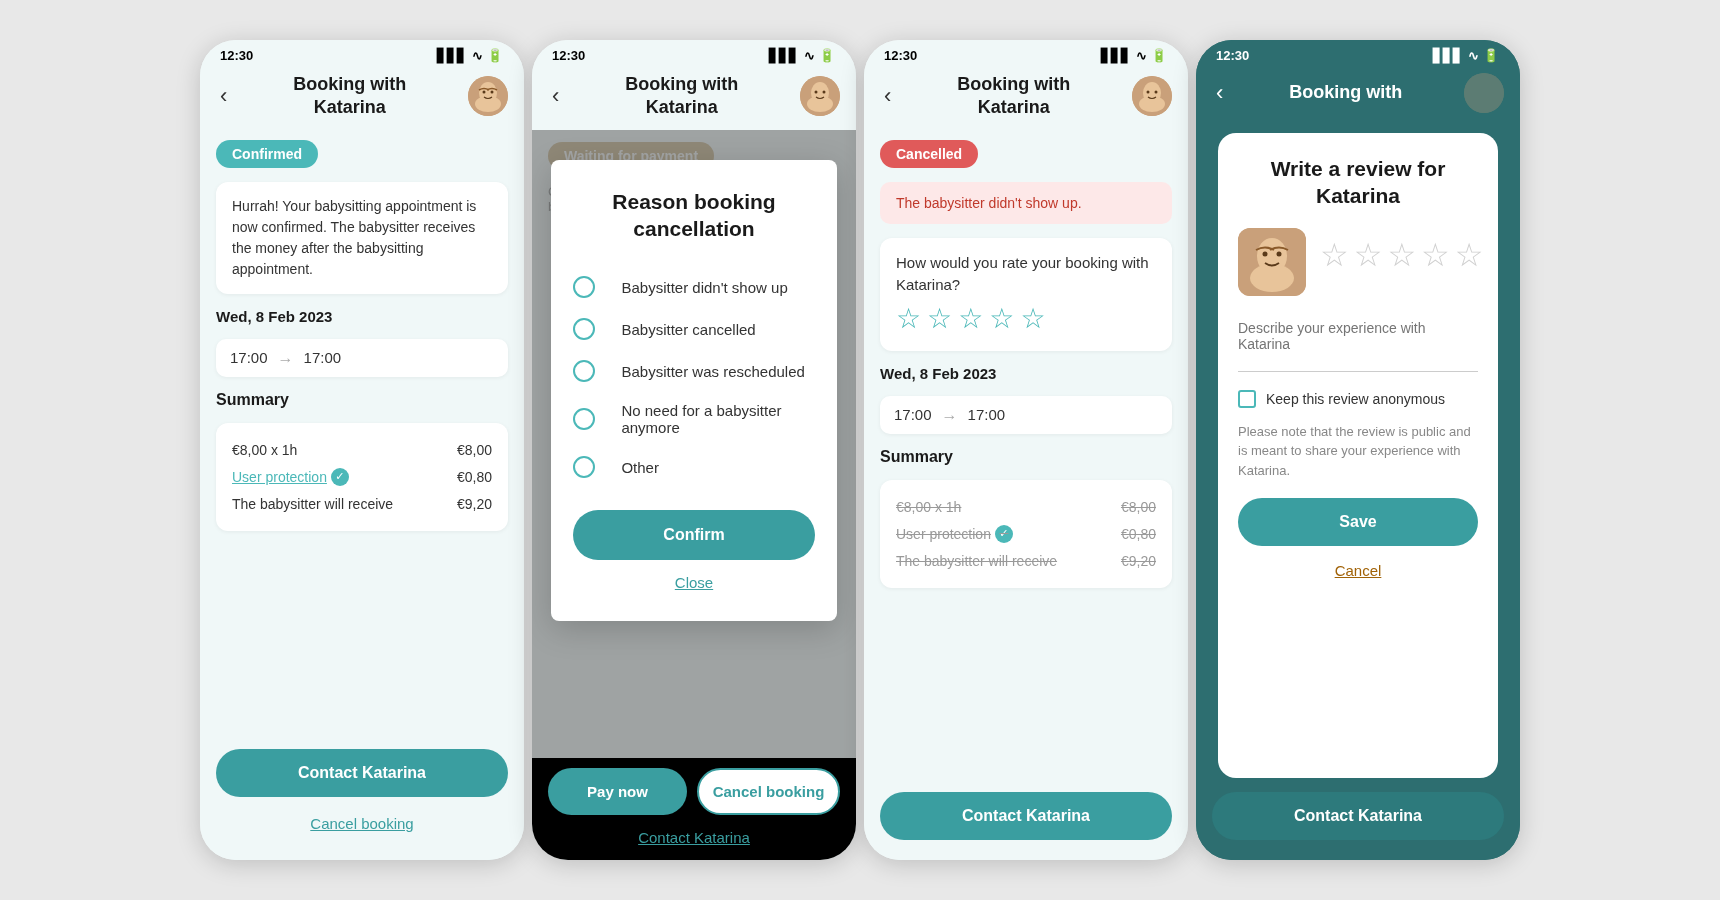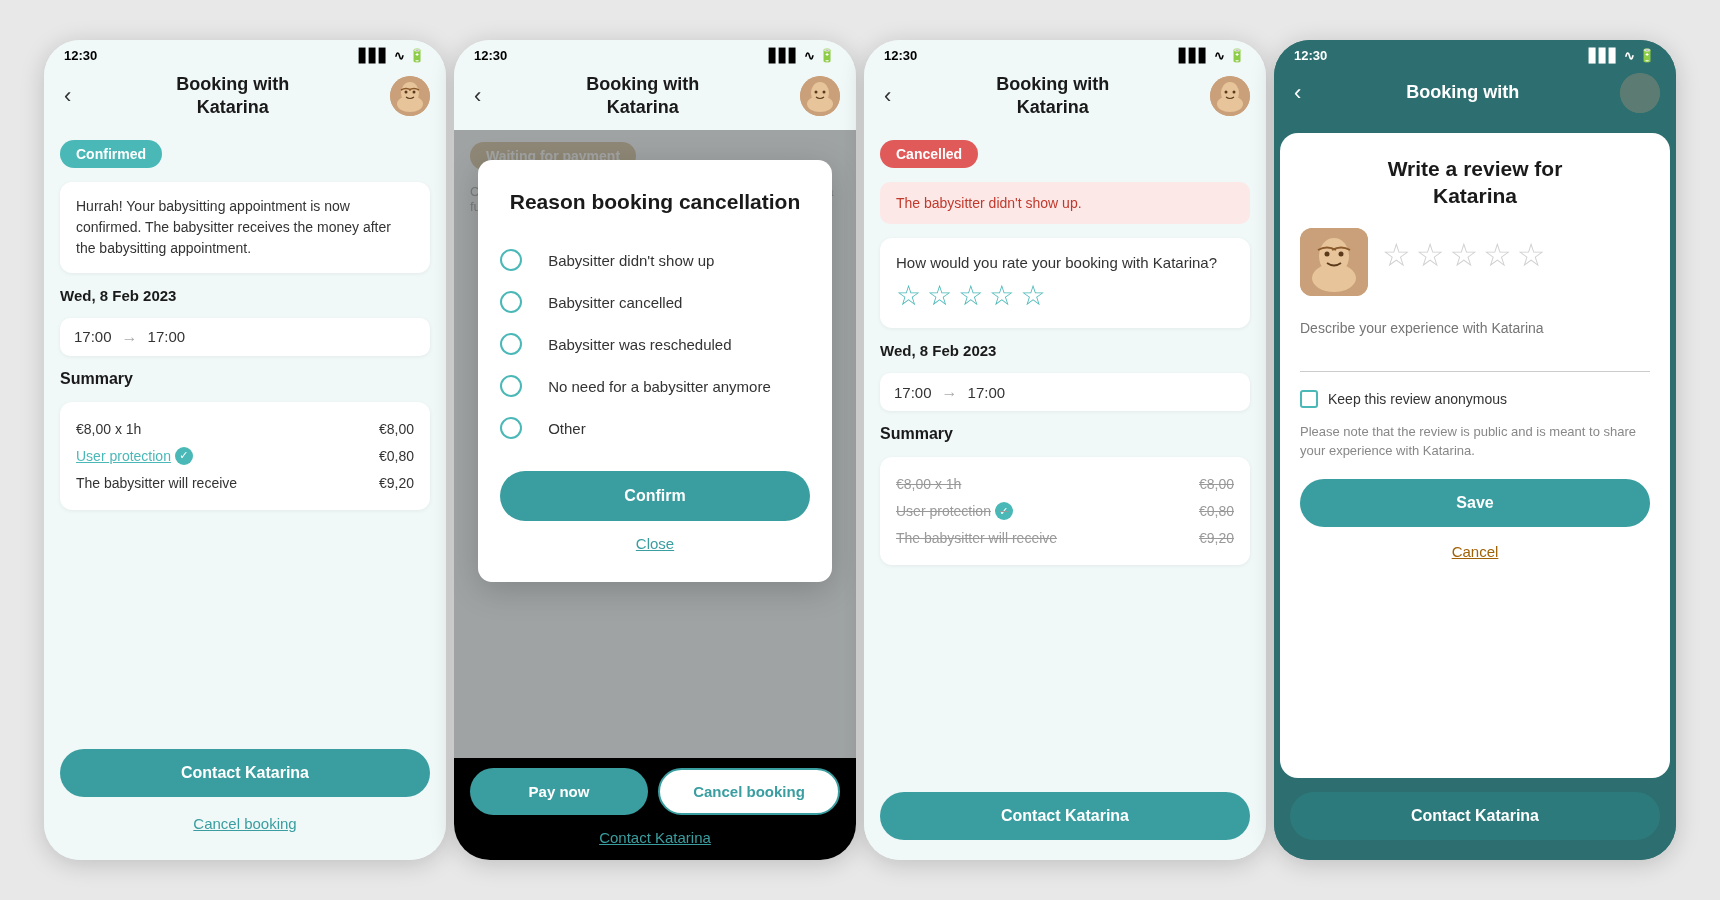--- a/index.html
+++ b/index.html
@@ -8,21 +8,21 @@
       display: flex;
       justify-content: center;
       align-items: center;
       min-height: 100vh;
       font-family: -apple-system, BlinkMacSystemFont, 'Segoe UI', sans-serif;
       gap: 8px;
       padding: 10px;
     }
 
     .phone-frame {
-      width: 402px;
+      width: 324px;
       min-height: 820px;
       background: #f0f8f8;
       border-radius: 36px;
       overflow: hidden;
       position: relative;
       box-shadow: 0 4px 24px rgba(0,0,0,0.18);
       display: flex;
       flex-direction: column;
     }
 
@@ -247,21 +247,21 @@
       top: 0; left: 0; right: 0; bottom: 0;
       background: rgba(60,60,60,0.45);
       display: flex;
       align-items: flex-start;
       justify-content: center;
       padding-top: 30px;
       z-index: 10;
     }
     .modal-box {
       background: white;
-      border-radius: 14px;
+      border-radius: 8px;
       padding: 28px 22px 20px;
       width: 88%;
       box-shadow: 0 8px 32px rgba(0,0,0,0.18);
     }
     .modal-title {
       font-size: 21px;
       font-weight: 700;
       text-align: center;
       color: #1a1a1a;
       margin-bottom: 24px;
@@ -338,21 +338,21 @@
     }
     .rate-question {
       font-size: 15px;
       color: #333;
       font-weight: 500;
       margin-bottom: 6px;
     }
     .review-modal-card {
       background: white;
       border-radius: 18px;
-      margin: 10px 6px 0;
+      margin: 10px 22px 0;
       padding: 22px 20px 20px;
       flex: 1;
     }
     .review-title {
       font-size: 21px;
       font-weight: 700;
       text-align: center;
       color: #1a1a1a;
       margin-bottom: 18px;
       line-height: 1.3;

